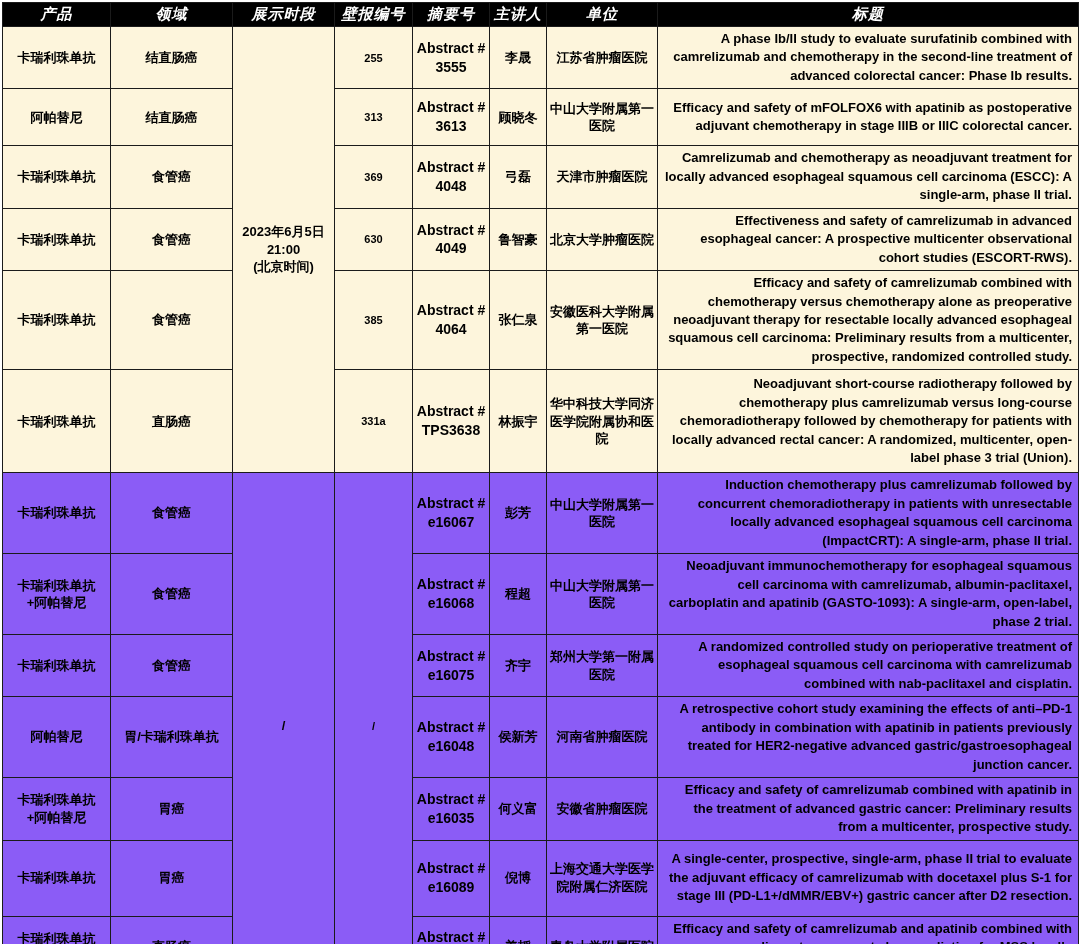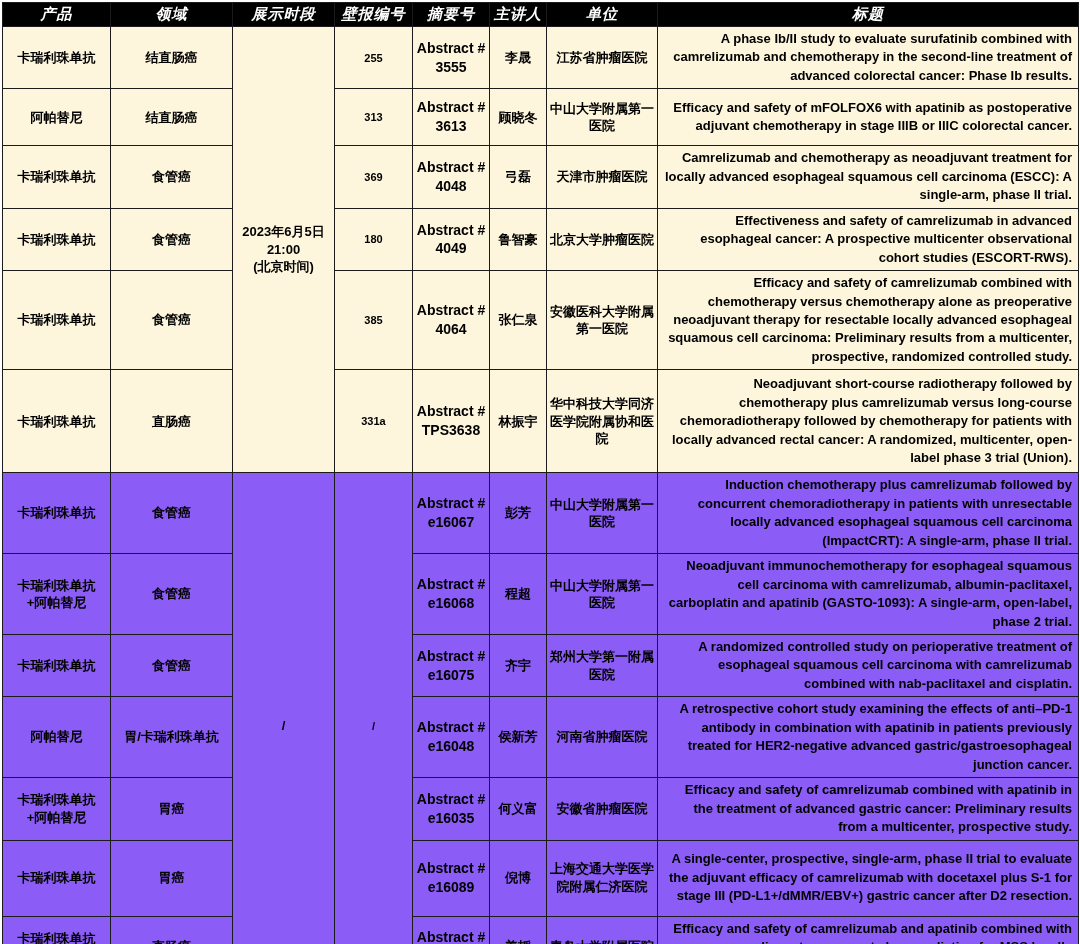--- a/index.html
+++ b/index.html
@@ -113,21 +113,21 @@
           <td class="cn">食管癌</td>
           <td class="num">369</td>
           <td class="abs">Abstract # 4048</td>
           <td class="cn">弓磊</td>
           <td class="cn">天津市肿瘤医院</td>
           <td class="title">Camrelizumab and chemotherapy as neoadjuvant treatment for locally advanced esophageal squamous cell carcinoma (ESCC): A single-arm, phase II trial.</td>
         </tr>
         <tr class="sec1" style="height:59px">
           <td class="cn pre">卡瑞利珠单抗</td>
           <td class="cn">食管癌</td>
-          <td class="num">180</td>
+          <td class="num">630</td>
           <td class="abs">Abstract # 4049</td>
           <td class="cn">鲁智豪</td>
           <td class="cn">北京大学肿瘤医院</td>
           <td class="title">Effectiveness and safety of camrelizumab in advanced esophageal cancer: A prospective multicenter observational cohort studies (ESCORT-RWS).</td>
         </tr>
         <tr class="sec1" style="height:89px">
           <td class="cn pre">卡瑞利珠单抗</td>
           <td class="cn">食管癌</td>
           <td class="num">385</td>
           <td class="abs">Abstract # 4064</td>

